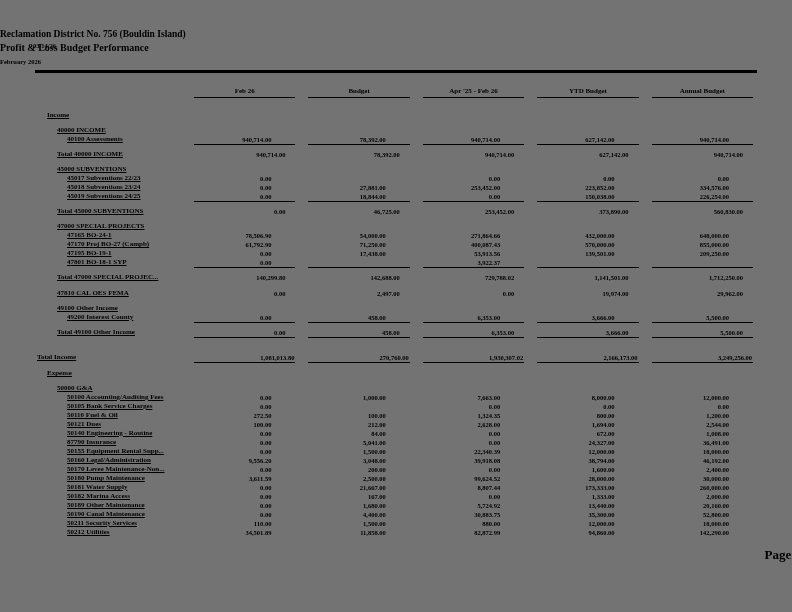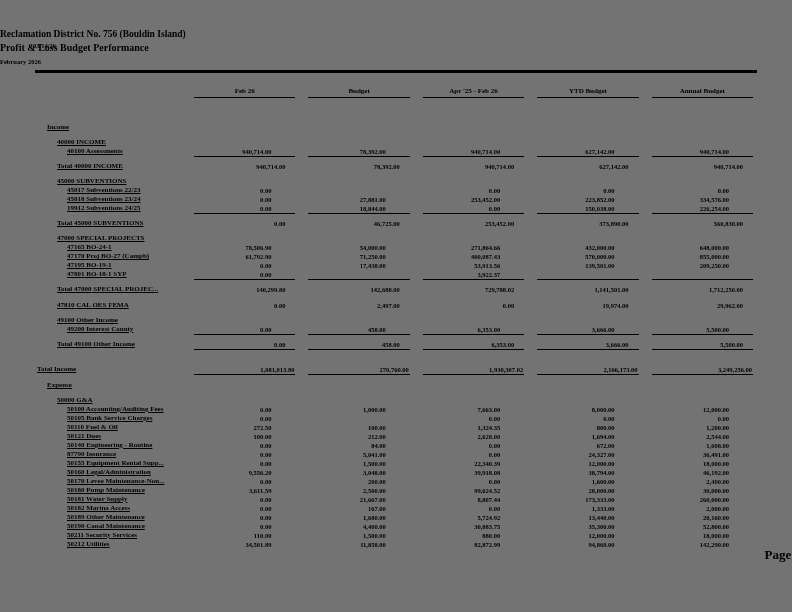--- a/index.html
+++ b/index.html
@@ -10,21 +10,21 @@
   }
   .report-date{position:absolute;left:33px;top:42px;font-size:6.5px;}
   .t1{position:absolute;top:29px;width:100%;font-size:9.5px;}
   .t2{position:absolute;top:42px;width:100%;font-size:10px;}
   .t3{position:absolute;top:58px;width:100%;font-size:6.5px;}
   .thick-rule{position:absolute;left:35px;top:70px;width:722px;height:3px;background:#000;}
   .table{position:absolute;left:35px;top:80px;width:722px;}
   .thead,.row{display:grid;grid-template-columns:150px repeat(5,1fr);}
   .thead .col{
     height:15px;display:flex;align-items:flex-end;justify-content:center;
-    font-size:7px;border-bottom:1px solid #000;margin:0 4px 16px 9px;padding-bottom:2px;
+    font-size:7px;border-bottom:1px solid #000;margin:0 4px 4px 9px;padding-bottom:2px;
   }
   .thead .spacer{border-bottom:none;margin:0;}
   .tbody{padding-top:3px;}
   .row{min-height:9px;line-height:9px;}
   .lbl{font-size:7px;white-space:nowrap;overflow:hidden;text-decoration:underline;}
   .val{font-size:6.5px;text-align:right;margin-left:9px;margin-right:4px;white-space:nowrap;}
   .ind-0 .lbl{padding-left:2px;}
   .ind-1 .lbl{padding-left:12px;}
   .ind-2 .lbl{padding-left:22px;}
   .ind-3 .lbl{padding-left:32px;}
@@ -110,21 +110,21 @@
         </div>
         <div class="row t-detail ind-3">
           <div class="lbl">45018 Subventions 23/24</div>
           <div class="val">0.00</div>
           <div class="val">27,881.00</div>
           <div class="val">253,452.00</div>
           <div class="val">223,852.00</div>
           <div class="val">334,576.00</div>
         </div>
         <div class="row t-detail ind-3 rule">
-          <div class="lbl">19912 Subventions 24/25</div>
+          <div class="lbl">45019 Subventions 24/25</div>
           <div class="val">0.00</div>
           <div class="val">18,844.00</div>
           <div class="val">0.00</div>
           <div class="val">150,038.00</div>
           <div class="val">226,254.00</div>
         </div>
         <div class="row t-total ind-2">
           <div class="lbl">Total 45000 SUBVENTIONS</div>
           <div class="val">0.00</div>
           <div class="val">46,725.00</div>

